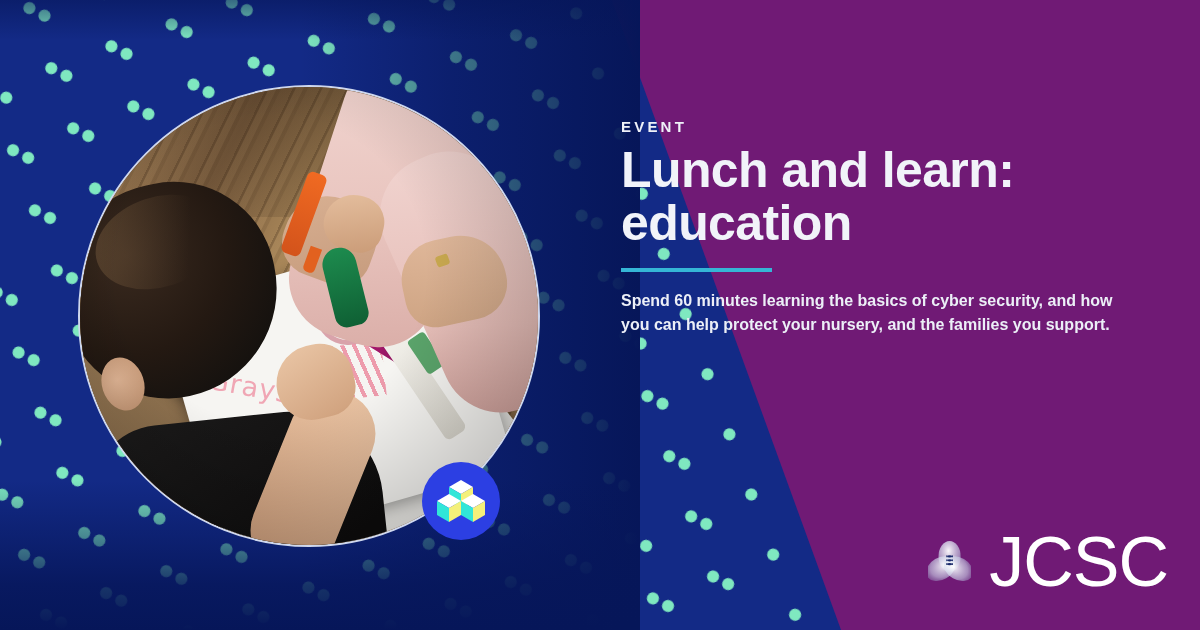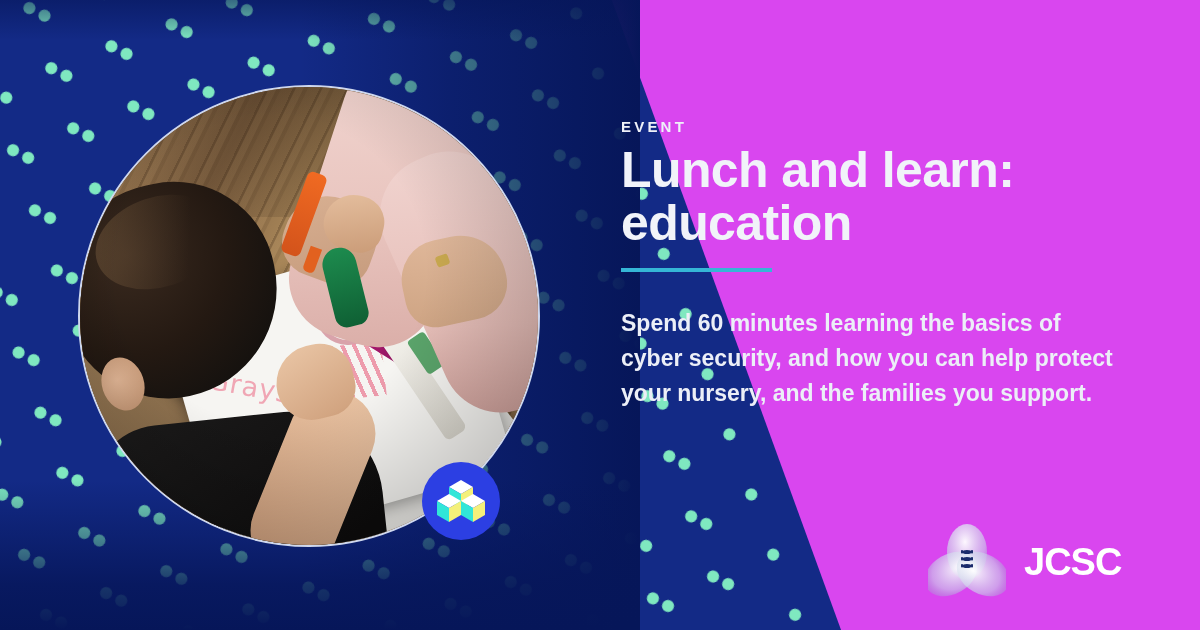--- a/index.html
+++ b/index.html
@@ -11,21 +11,21 @@
     width: 1200px;
     height: 630px;
     overflow: hidden;
     font-family: "Liberation Sans", sans-serif;
   }
 
   .banner {
     position: relative;
     width: 1200px;
     height: 630px;
-    background: #d946ef;
+    background: #701a75;
     overflow: hidden;
   }
 
   
   .dot-field {
     position: absolute;
     left: -180px;
     top: -190px;
     width: 880px;
     height: 1020px;
@@ -385,46 +385,46 @@
   .rule {
     position: absolute;
     top: 268px;
     left: 0;
     width: 151px;
     height: 4px;
     background: #35b6d6;
   }
   .body-copy {
     position: absolute;
-    top: 306px;
+    top: 289px;
     left: 0;
     width: 500px;
     color: #eceff7;
-    font-size: 23px;
+    font-size: 16px;
     line-height: 1.52;
     font-weight: bold;
   }
   .body-copy p { margin: 0; }
   .body-copy p + p { margin-top: 27px; }
 
   
   .logo {
     position: absolute;
     left: 928px;
     top: 519px;
     width: 240px;
     height: 86px;
     display: flex;
     align-items: center;
     gap: 18px;
   }
   .logo-wordmark {
     color: #ffffff;
-    font-size: 38px;
-    font-weight: bold;
+    font-size: 70px;
+    font-weight: normal;
     letter-spacing: -1px;
     line-height: 1;
   }
 </style>
 </head>
 <body>
 
 <div class="banner">
 
   <div class="dot-field"></div>

